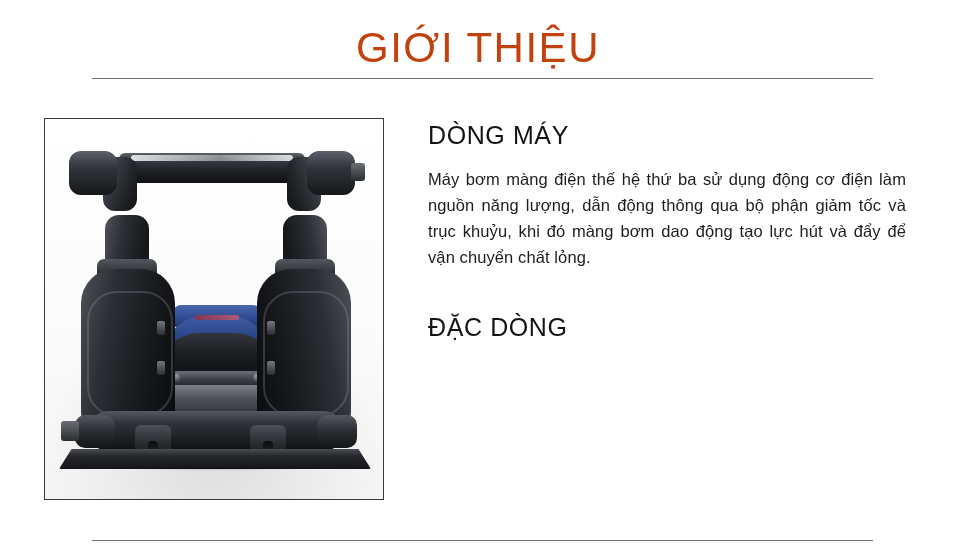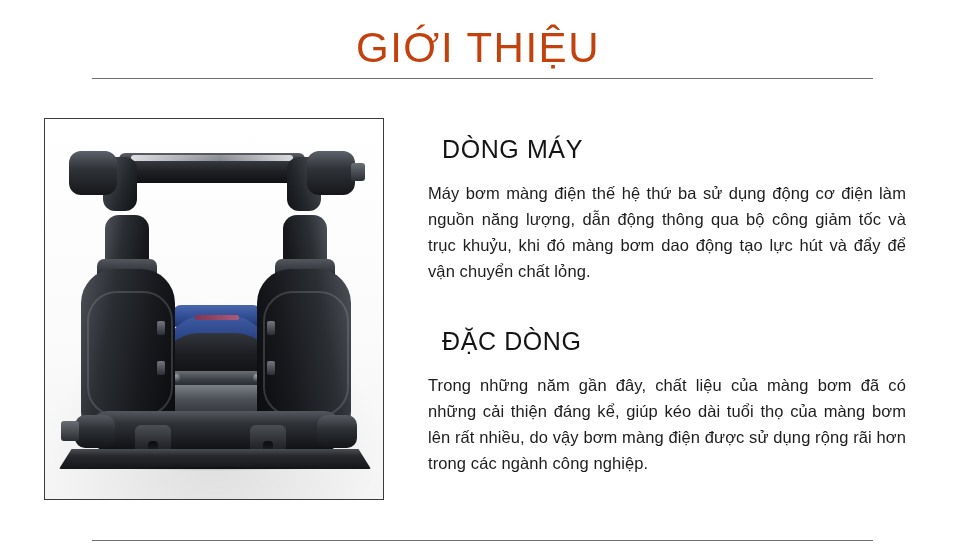--- a/index.html
+++ b/index.html
@@ -258,21 +258,21 @@
     left: 428px;
     top: 118px;
     width: 478px;
   }
   .section-heading {
     font-size: 25px;
     font-weight: 400;
     color: #141414;
     letter-spacing: 0.6px;
     line-height: 34px;
-    margin: 14px;
+    margin: 0;
     white-space: nowrap;
   }
   .section-body {
     font-size: 16.5px;
     line-height: 26px;
     color: #1d1d1d;
     text-align: justify;
     margin: 14px 0 0 0;
     letter-spacing: 0.1px;
   }
@@ -331,21 +331,20 @@
       <div class="pg foot r"></div>
       <div class="pg base-plate"></div>
       <div class="pg base-shadow"></div>
 
     </div>
   </div>
 
   <div class="content">
 
     <h2 class="section-heading">DÒNG MÁY</h2>
-    <p class="section-body">Máy bơm màng điện thế hệ thứ ba sử dụng động cơ điện làm nguồn năng lượng, dẫn động thông qua bộ công giảm tốc và trục khuỷu, khi đó màng bơm dao động tạo lực hút và đẩy để vận chuyển chất lỏng.</p>
+    <p class="section-body">Máy bơm màng điện thế hệ thứ ba sử dụng động cơ điện làm nguồn năng lượng, dẫn động thông qua bộ phận giảm tốc và trục khuỷu, khi đó màng bơm dao động tạo lực hút và đẩy để vận chuyển chất lỏng.</p>
 
     <h2 class="section-heading section-2">ĐẶC DÒNG</h2>
-    <p class="section-body">Trong những năm gần đây, chất liệu của màng bơm đã có những cải thiện đáng kể, giúp kéo dài tuổi thọ của màng bơm lên rất nhiều, do vậy bơm màng điện được sử dụng rộng rãi hơn trong các ngành công nghiệp.</p>
 
   </div>
 
   <div class="rule-bottom"></div>
 </div>
 
 </body></html>

